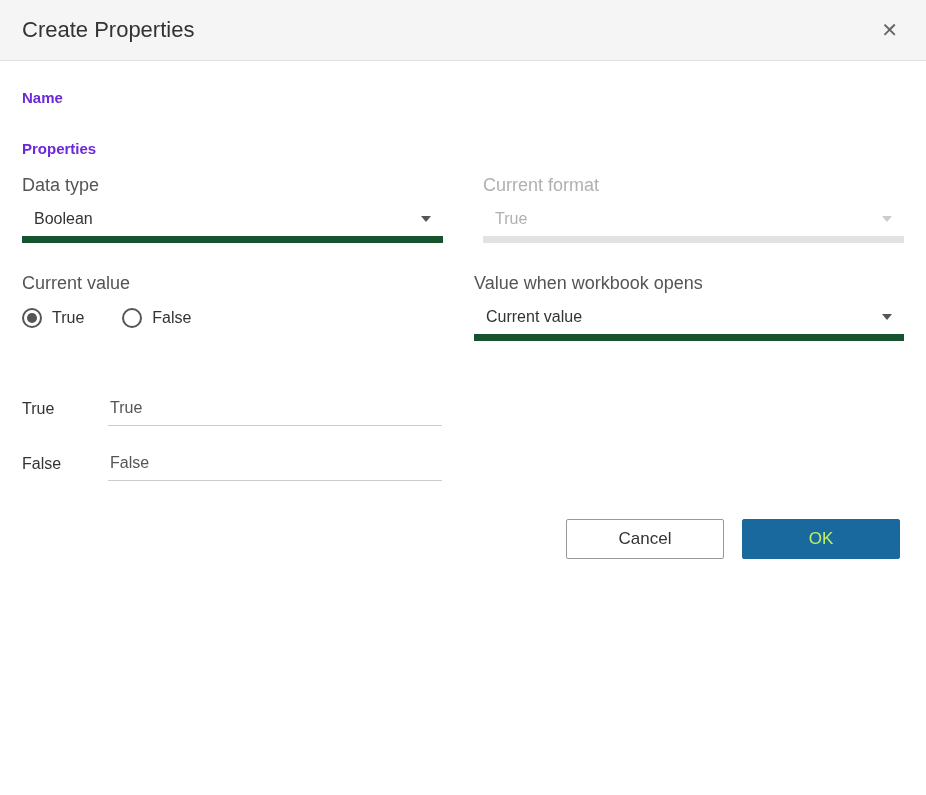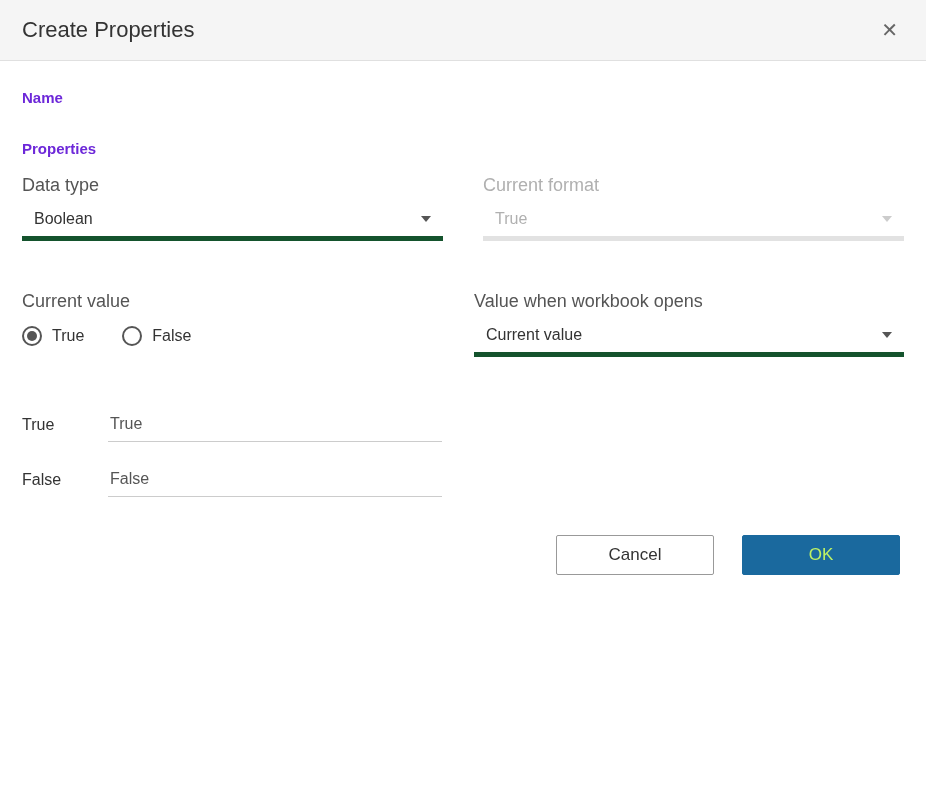--- a/index.html
+++ b/index.html
@@ -57,21 +57,21 @@
   }
   .name-block { margin-bottom: 34px; }
   .properties-block { margin-bottom: 30px; }
   .two-col {
     display: flex;
     gap: 40px;
   }
   .col { flex: 1; min-width: 0; }
   .select-wrap {
     position: relative;
-    border-bottom: 5px solid #14532d;
+    border-bottom: 7px solid #14532d;
     padding: 4px 4px 8px 12px;
     display: flex;
     align-items: center;
     justify-content: space-between;
     cursor: pointer;
   }
   .select-wrap.disabled {
     cursor: default;
     border-bottom-color: #e2e2e2;
   }
@@ -81,21 +81,21 @@
   }
   .select-wrap.disabled .select-value { color: #b0b0b0; }
   .caret {
     width: 0; height: 0;
     border-left: 5px solid transparent;
     border-right: 5px solid transparent;
     border-top: 6px solid #555;
     margin-right: 8px;
   }
   .select-wrap.disabled .caret { border-top-color: #ccc; }
-  .row2 { margin-top: 50px; gap: 22px; }
+  .row2 { margin-top: 30px; gap: 22px; }
   .radio-row {
     display: flex;
     gap: 38px;
     align-items: center;
     padding-top: 4px;
   }
   .radio-item {
     display: flex;
     align-items: center;
     gap: 10px;
@@ -138,21 +138,21 @@
     border-bottom: 1px solid #ccc;
     font-size: 16px;
     padding: 2px 2px 8px 2px;
     outline: none;
     color: #555;
     background: transparent;
   }
   .button-row {
     display: flex;
     justify-content: flex-end;
-    gap: 28px;
+    gap: 18px;
     margin-top: 38px;
     padding-right: 4px;
   }
   .btn {
     min-width: 158px;
     height: 40px;
     font-size: 17px;
     border-radius: 2px;
     cursor: pointer;
     display: flex;

